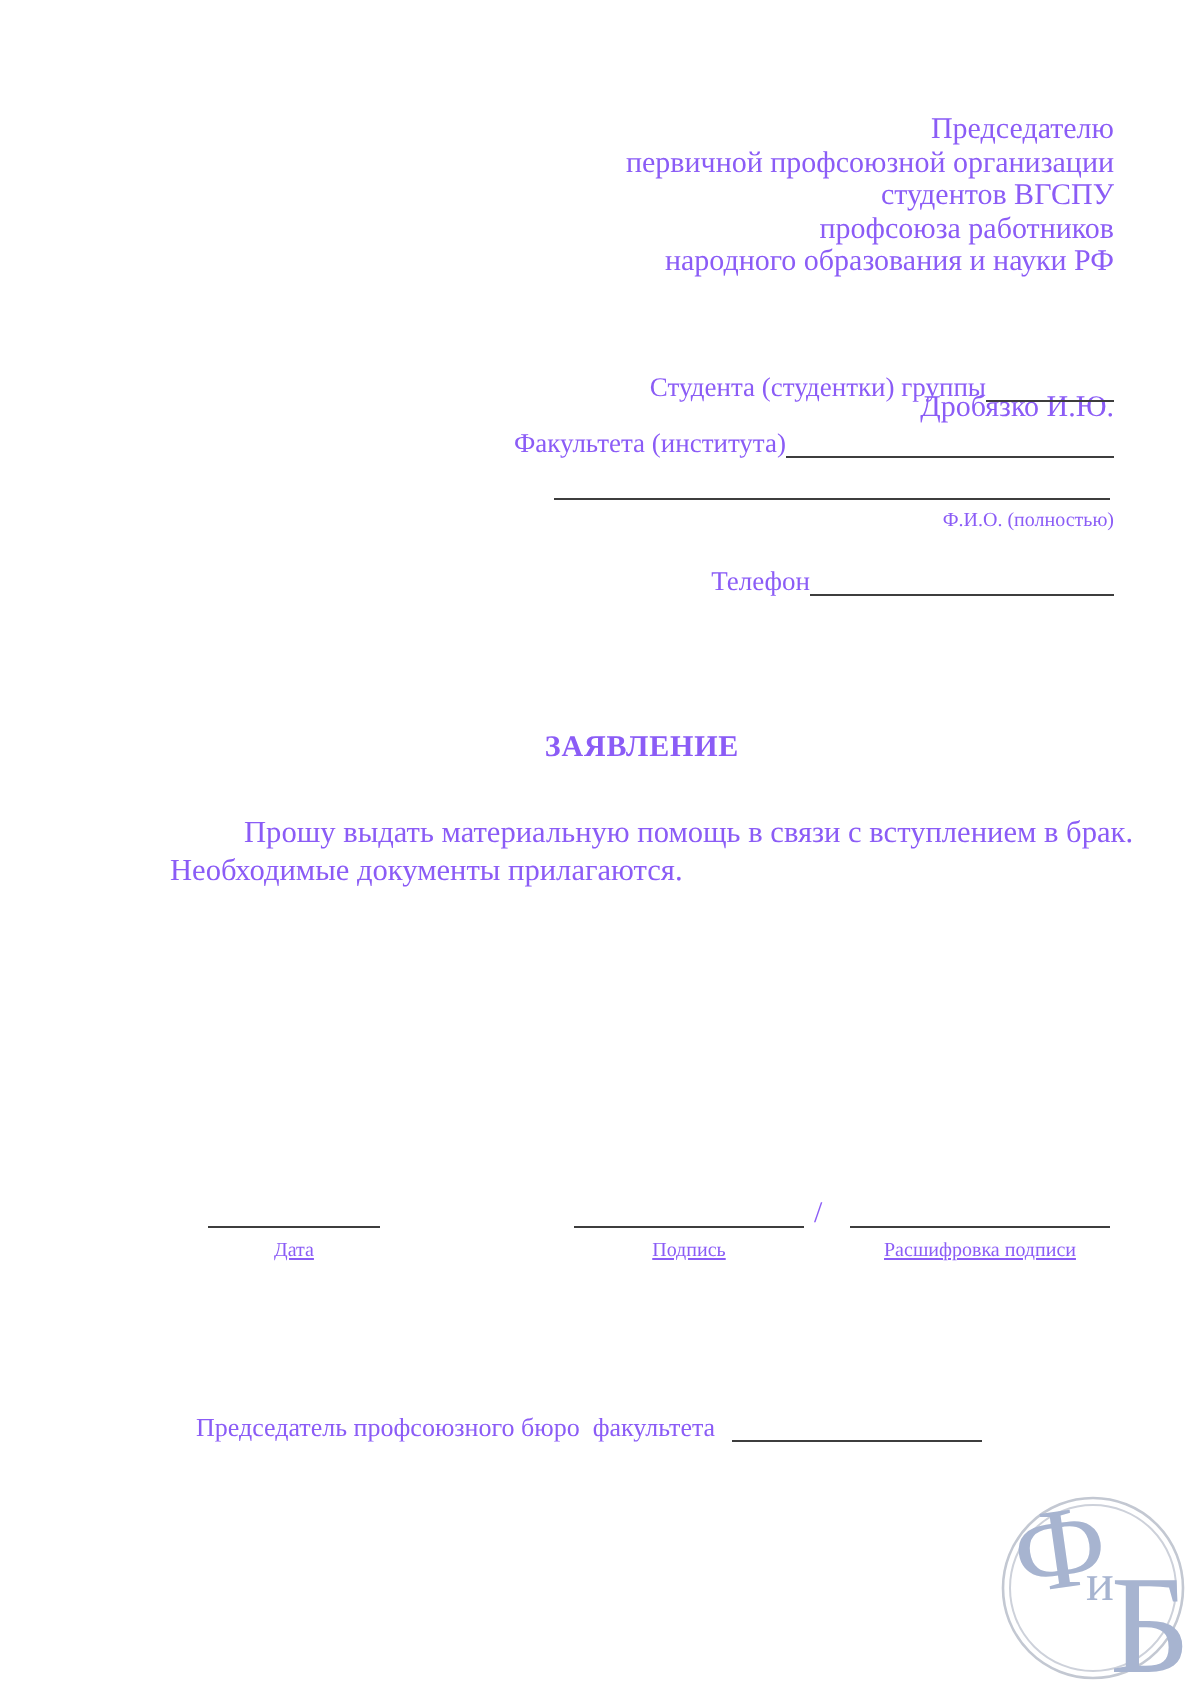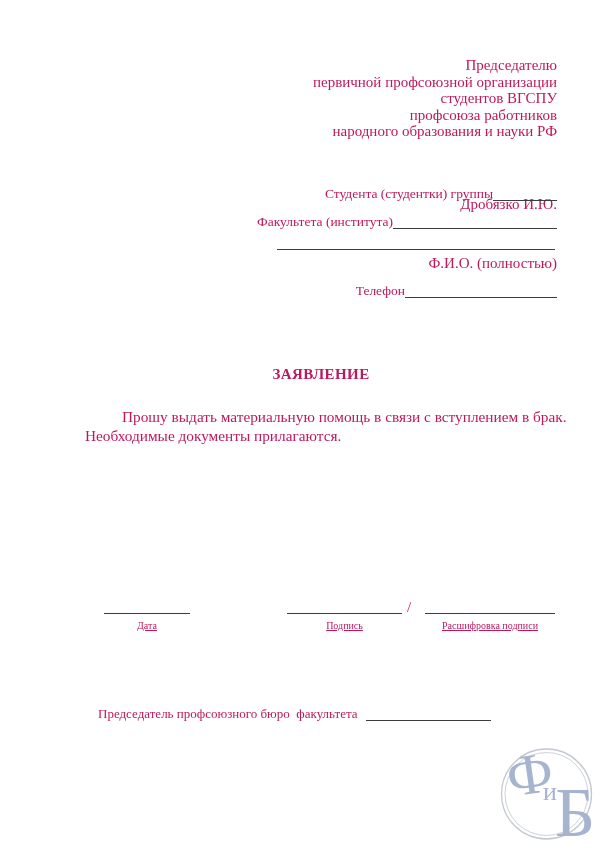--- a/index.html
+++ b/index.html
@@ -3,21 +3,21 @@
 <meta charset="utf-8">
 <style>
   * { margin: 0; padding: 0; box-sizing: border-box; }
   html, body { width: 600px; background: #ffffff; }
   .page {
     position: relative;
     width: 600px;
     height: 849px;
     background: #ffffff;
     font-family: "Liberation Serif", serif;
-    color: #be185d;
+    color: #8b5cf6;
     overflow: hidden;
   }
   .abs { position: absolute; }
   .blank {
     display: inline-block;
     height: 0;
     border-bottom: 1px solid #3d3d3d;
     vertical-align: -3px;
   }
   .rule {
@@ -28,21 +28,21 @@
   .recipient {
     top: 57px; right: 43px;
     text-align: right;
     font-size: 15px;
     line-height: 16.5px;
   }
   .recipient-name { top: 155px; right: 43px; font-size: 15px; margin-top: 41px; }
   .form-row { right: 43px; font-size: 13.5px; text-align: right; white-space: nowrap; font-family: Liberation Serif, serif; }
   .row-group   { top: 186px; }
   .row-faculty { top: 214px; }
-  .row-fio-label { top: 255px; right: 43px; font-size: 15px; }
+  .row-fio-label { top: 255px; right: 43px; font-size: 10px; }
   .row-phone   { top: 283px; margin-left: 22px; }
   .doc-title {
     top: 366px; left: 85px; width: 472px;
     text-align: center;
     font-size: 15px;
     font-weight: bold;
     letter-spacing: 0.4px;
   }
   .body-text { top: 408px; left: 85px; width: 472px; font-size: 15.3px; line-height: 18.5px; }
   .body-line1 { text-indent: 37px; text-align: justify; text-align-last: justify; white-space: nowrap; }

